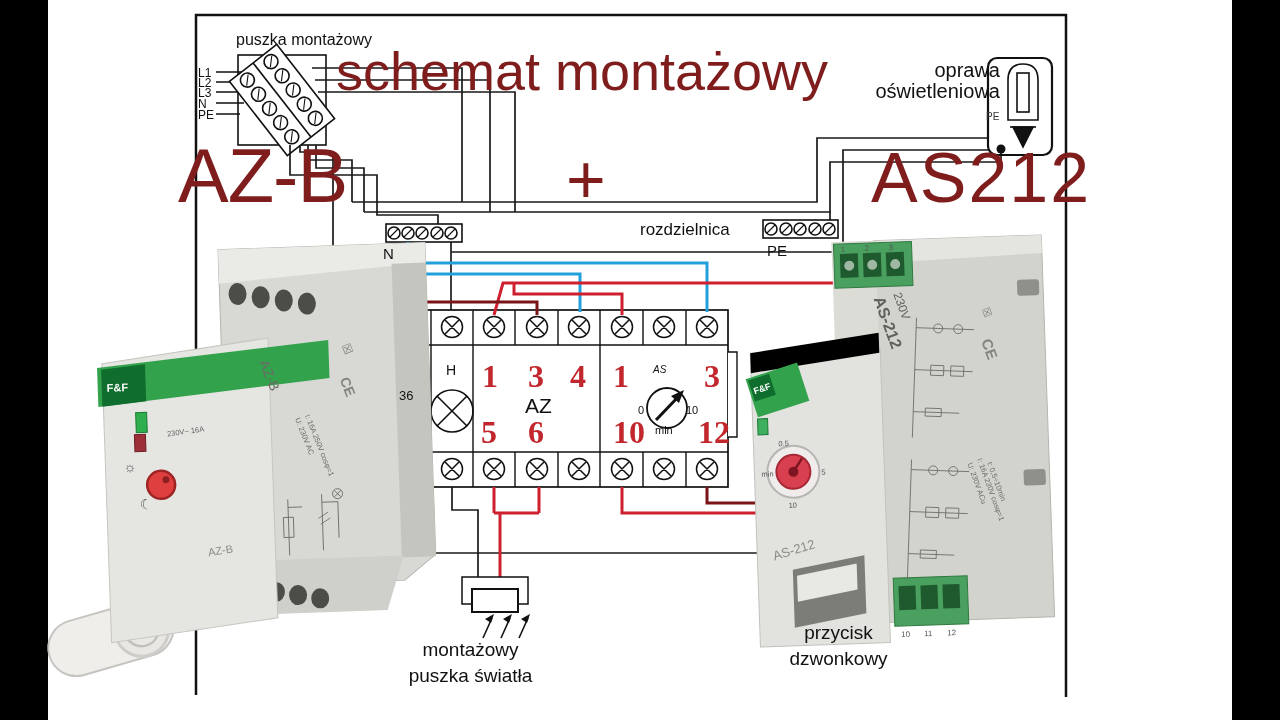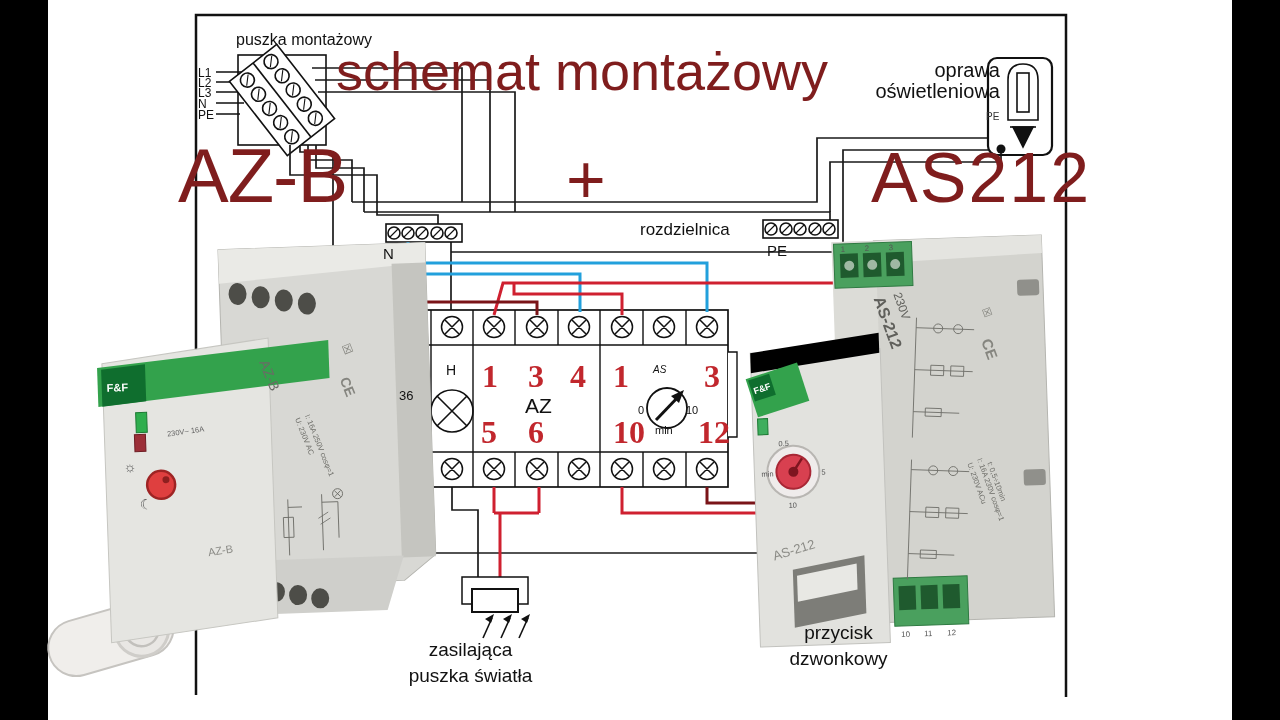--- a/index.html
+++ b/index.html
@@ -398,20 +398,20 @@
   <div class="lbl rednum" style="left:613px;top:358px">1</div>
   <div class="lbl rednum" style="left:704px;top:358px">3</div>
   <div class="lbl rednum" style="left:613px;top:414px">10</div>
   <div class="lbl rednum" style="left:698px;top:414px">12</div>
   <div class="lbl" id="as-lbl">AS</div>
   <div class="lbl dial-lbl" style="left:638px;top:404px">0</div>
   <div class="lbl dial-lbl" style="left:686px;top:404px">10</div>
   <div class="lbl dial-lbl" style="left:655px;top:424px">min</div>
 
   <div class="lbl caption" id="sensor-cap">
-    <span>zasilająca</span><br>
+    <span>montażowy</span><br>
     <span>puszka światła</span>
   </div>
   <div class="lbl caption" id="button-cap">
     <span>przycisk</span><br>
     <span>dzwonkowy</span>
   </div>
 </div>
 
 </body></html>

